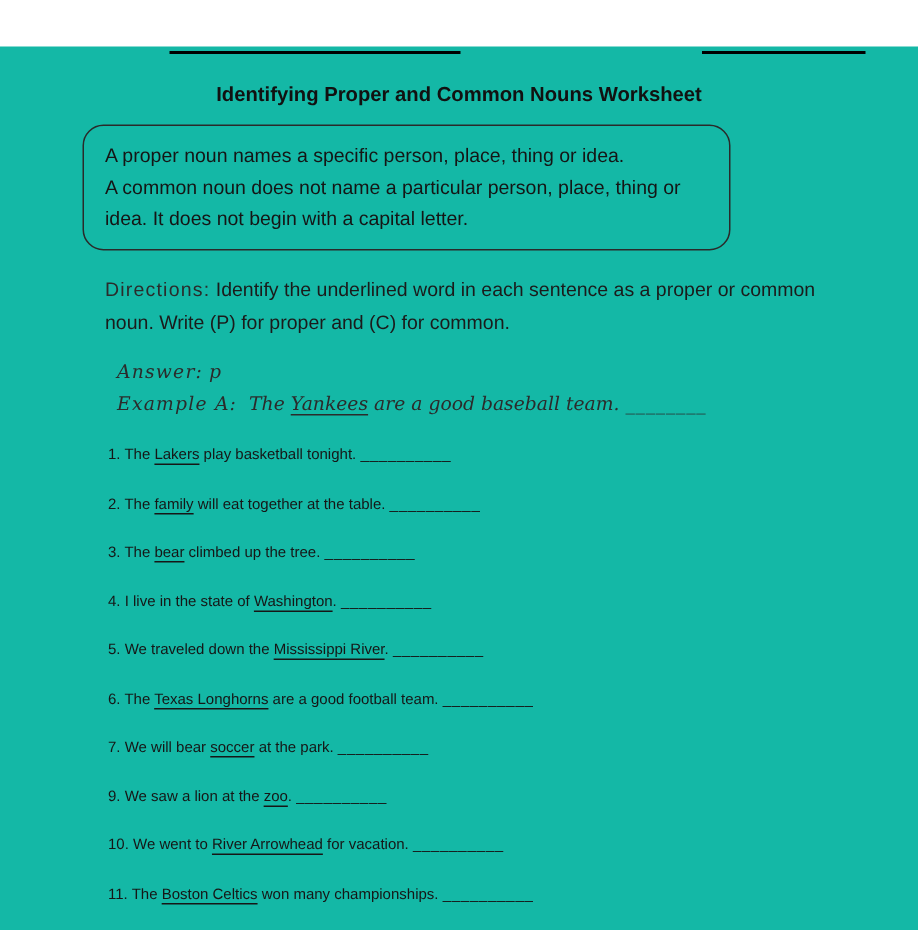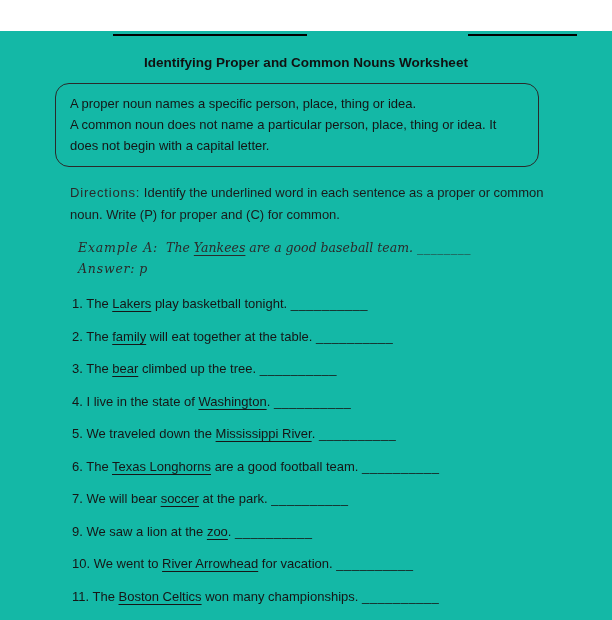--- a/index.html
+++ b/index.html
@@ -16,21 +16,21 @@
   .topline { position:absolute; top:3px; height:2px; background:#000; }
   .topline.left  { left:113px; width:194px; }
   .topline.right { left:468px; width:109px; }
 
   .title {
     margin-top:24px; text-align:center;
     font-size:13.5px; font-weight:bold; color:#111;
   }
 
   .defbox {
-    margin:13px 0 0 55px; width:484px;
+    margin:13px 0 0 55px; width:432px;
     border:1.6px solid #2a2a2a; border-radius:14px;
     padding:9px 16px 10px 14px;
     font-size:13px; line-height:21px; color:#151515;
   }
   .defbox p { white-space:pre-wrap; }
 
   .directions {
     margin:15px 0 0 70px; width:497px;
     font-size:13px; line-height:22px;
   }
@@ -43,21 +43,21 @@
   .example {
     margin:11px 0 0 78px;
     font-family:"DejaVu Serif", serif; font-style:italic;
     font-size:12.5px; line-height:21px; color:#2b2b2b;
   }
   .example span { white-space:pre-wrap; }
   .ex-label { letter-spacing:0.8px; }
 
   .questions { margin-top:17px; }
   .q {
-    margin:0 0 0 72px; font-size:13px; line-height:15px;
+    margin:0 0 0 72px; font-size:10px; line-height:15px;
     color:#161616;
   }
   .q + .q { margin-top:17.5px; }
   .q span { white-space:pre-wrap; }
 
   .u { text-decoration:underline; text-underline-offset:2.5px; }
   .blank { letter-spacing:0.5px; }
 </style>
 </head>
 <body>
@@ -70,22 +70,22 @@
   <h1 class="title">Identifying Proper and Common Nouns Worksheet</h1>
 
   <div class="defbox">
     <p>A proper noun names a specific person, place, thing or idea.</p>
     <p>A common noun does not name a particular person, place, thing or idea. It does not begin with a capital letter.</p>
   </div>
 
   <p class="directions"><span class="dir-label">Directions:</span><span> Identify the underlined word in each sentence as a proper or common noun. Write (P) for proper and (C) for common.</span></p>
 
   <div class="example">
+    <p><span class="ex-label">Answer:</span><span> p</span></p>
     <p><span class="ex-label">Example A:</span><span>  The </span><span class="u">Yankees</span><span> are a good baseball team. </span><span class="blank">________</span></p>
-    <p><span class="ex-label">Answer:</span><span> p</span></p>
   </div>
 
   <div class="questions">
     <p class="q"><span>1.</span><span> The </span><span class="u">Lakers</span><span> play basketball tonight. </span><span class="blank">__________</span></p>
     <p class="q"><span>2.</span><span> The </span><span class="u">family</span><span> will eat together at the table. </span><span class="blank">__________</span></p>
     <p class="q"><span>3.</span><span> The </span><span class="u">bear</span><span> climbed up the tree. </span><span class="blank">__________</span></p>
     <p class="q"><span>4.</span><span> I live in the state of </span><span class="u">Washington</span><span>. </span><span class="blank">__________</span></p>
     <p class="q"><span>5.</span><span> We traveled down the </span><span class="u">Mississippi River</span><span>. </span><span class="blank">__________</span></p>
     <p class="q"><span>6.</span><span> The </span><span class="u">Texas Longhorns</span><span> are a good football team. </span><span class="blank">__________</span></p>
     <p class="q"><span>7.</span><span> We will bear </span><span class="u">soccer</span><span> at the park. </span><span class="blank">__________</span></p>

